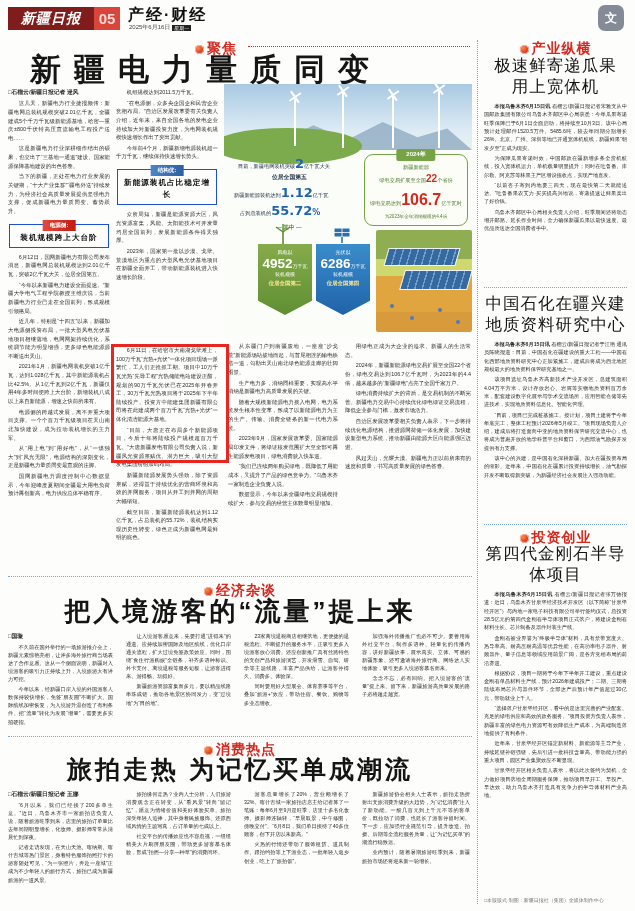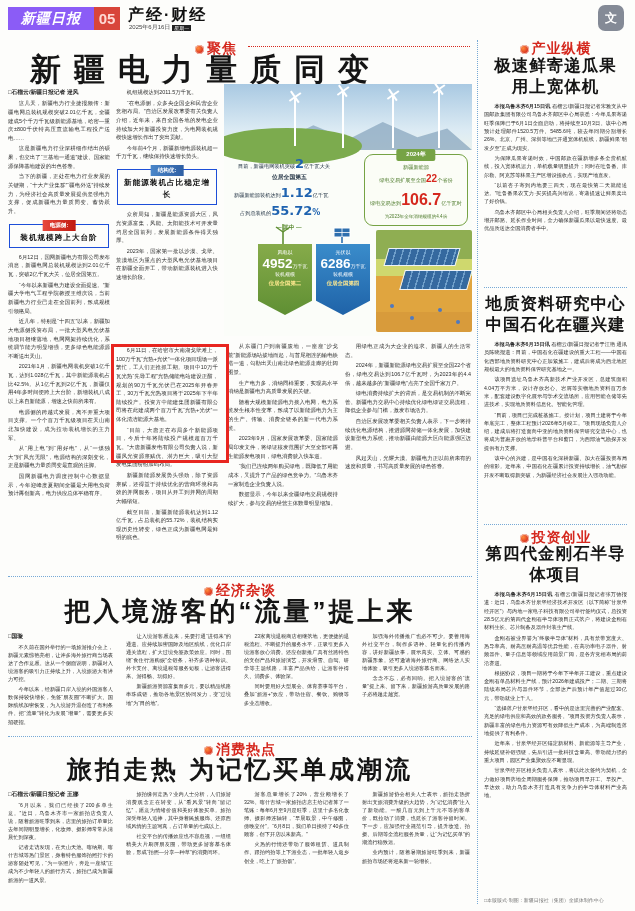--- a/index.html
+++ b/index.html
@@ -1,20 +1,20 @@
 <!DOCTYPE html>
 <html><head>
 <meta charset="utf-8">
 <style>
   html,body{margin:0;padding:0;background:#e9e9e6;}
   .page{position:relative;width:635px;height:911px;background:#fdfdfb;margin:0 auto;overflow:hidden;
         font-family:"Liberation Sans","DejaVu Sans",sans-serif;color:#222;}
   .abs{position:absolute;}
   
-  .logo{background:#8b5cf6;color:#fff;font-weight:bold;font-style:italic;font-size:14px;
+  .logo{background:#7f1d1d;color:#fff;font-weight:bold;font-style:italic;font-size:14px;
         display:flex;align-items:center;justify-content:center;letter-spacing:1px;}
   .pageno{background:#d8453a;color:#ffd9d4;font-weight:bold;font-size:15px;
         display:flex;align-items:center;justify-content:center;}
   .sectitle{font-size:16px;font-weight:900;color:#111;letter-spacing:2px;}
   .dateline{font-size:6px;color:#444;}
   .daybadge{background:#222;color:#fff;font-size:5px;padding:0 2px;margin-left:2px;}
   .toolbtn{background:#848a96;border-radius:7px;color:#fff;font-size:12px;font-weight:bold;
         display:flex;align-items:center;justify-content:center;cursor:pointer;}
   
   .tagrow{display:flex;align-items:center;justify-content:center;gap:3px;}
@@ -60,21 +60,21 @@
   .g2024 .yr{position:absolute;top:-6px;left:50%;transform:translateX(-50%);background:#76a345;color:#fff;
         font-size:6px;font-weight:bold;padding:1px 10px;border-radius:2px;white-space:nowrap;}
   .rednum{color:#d5281e;font-weight:900;font-size:10px;}
   .rednum.lg{font-size:16px;}
   .field{position:absolute;overflow:hidden;border-radius:2px;
         background:linear-gradient(180deg,#8fae52 0 28%,#cfd86e 28% 45%,#e0a53f 45% 80%,#d89b3b 80%);}
   .panel{position:absolute;background:repeating-linear-gradient(90deg,#35699f 0 6px,#6f9fca 6px 7.5px);
         border:1px solid #eef3f8;transform:skewX(-16deg);}
   .flower{position:absolute;width:4px;height:4px;border-radius:50%;background:#4f79c0;}
   
-  .sbtitle{font-size:16.5px;font-weight:700;color:#141414;text-align:center;line-height:1.3;letter-spacing:1px;}
+  .sbtitle{font-size:16.5px;font-weight:400;color:#141414;text-align:center;line-height:1.3;letter-spacing:1px;}
   .sbcol{font-size:5.2px;line-height:1.6;text-align:justify;color:#2c2c2c;overflow:hidden;}
   .sbcol p{margin:0 0 2px 0;text-indent:2em;}
   .credit{font-size:5px;color:#777;}
   
   .bhl{font-size:26px;font-weight:900;color:#151515;text-align:center;letter-spacing:3px;white-space:nowrap;}
   .bcol{font-size:5.2px;line-height:1.55;text-align:justify;color:#2c2c2c;overflow:hidden;}
   .bcol p{margin:0 0 2px 0;text-indent:2em;}
 </style>
 </head>
 <body>
@@ -281,22 +281,22 @@
   </div>
   <div class="abs sbcol" style="left:484px;top:102px;width:143px;height:180px;">
     <p><span class="lead">本报乌鲁木齐6月15日讯</span> <span>石榴云/新疆日报记者宋雅文从中国邮政集团有限公司乌鲁木齐邮区中心局获悉：今年瓜果寄递旺季保障已于6月1日全面启动，将持续至10月3日。该中心局预计处理邮件1520.5万件、5485.6吨，较去年同期分别增长26%。北京、广州、深圳等地已开通宽体机航线，新疆鲜果“朝发夕至”正成为现实。</span></p>
     <p>为保障瓜果寄递时效，中国邮政在疆新增多条全货机航线，投入宽体机运力，单机载量明显提升；同时在吐鲁番、库尔勒、阿克苏等林果主产区增设揽收点，实现产地直发。</p>
     <p>“以前杏子寄到内地要三四天，现在最快第二天就能送达。”吐鲁番果农艾力·买买提高兴地说，寄递提速让鲜果卖出了好价钱。</p>
     <p>乌鲁木齐邮区中心局相关负责人介绍，旺季期间还将动态增开邮路、延长作业时间，全力确保新疆瓜果以最快速度、最优品质送达全国消费者手中。</p>
   </div>
 
   <div class="abs hsep" style="left:484px;top:287px;width:143px;"></div>
   <div class="abs sbtitle" style="left:484px;top:293px;width:143px;">
+    <div>中国石化在疆兴建</div>
     <div>地质资料研究中心</div>
-    <div>中国石化在疆兴建</div>
   </div>
   <div class="abs sbcol" style="left:484px;top:340px;width:143px;height:180px;">
     <p><span class="lead">本报乌鲁木齐6月15日讯</span> <span>石榴云/新疆日报记者于江艳 通讯员陈晓报道：目前，中国石化在疆建设的重大工程——中国石化西部地质资料研究中心正加紧施工，建成后将成为西北地区规模最大的地质资料保管研究基地之一。</span></p>
     <p>该项目选址乌鲁木齐高新技术产业开发区，总建筑面积4.04万平方米，设计存放岩心、岩屑等实物地质资料百万余米，配套建设数字化展示与学术交流场所，应用智能仓储等先进技术，实现地质资料信息化、智能化管理。</p>
     <p>“目前，项目已完成桩基施工。按计划，项目土建将于今年年底完工，整体工程预计2026年5月竣工。”项目现场负责人介绍，建成后将打造面向中亚的地质资料保管研究交流中心，也将成为普惠开放的地学科普平台和窗口，为西部油气勘探开发提供有力支撑。</p>
     <p>该中心的兴建，是中国石化深耕新疆、加大在疆投资布局的缩影。近年来，中国石化在疆累计投资持续增长，油气勘探开发不断取得新突破，为新疆经济社会发展注入强劲动能。</p>
   </div>
 
   <div class="abs hsep" style="left:484px;top:524px;width:143px;"></div>
   <div class="abs tagrow" style="left:484px;top:529px;width:143px;">

